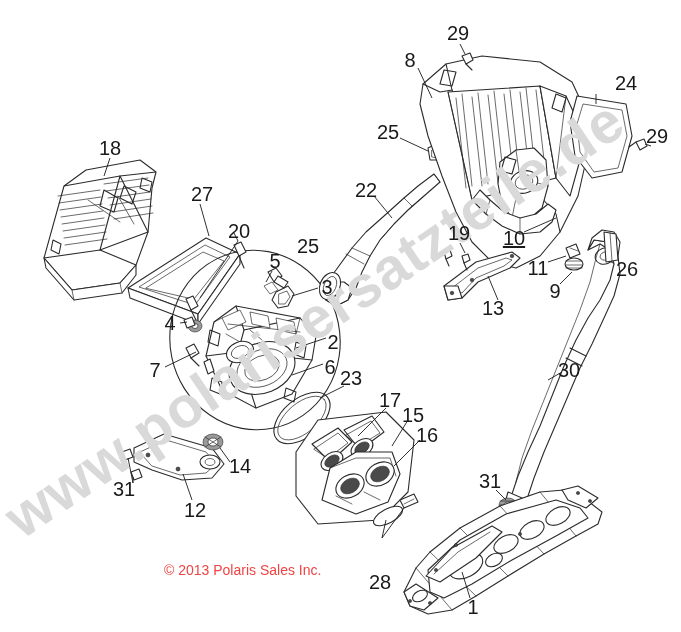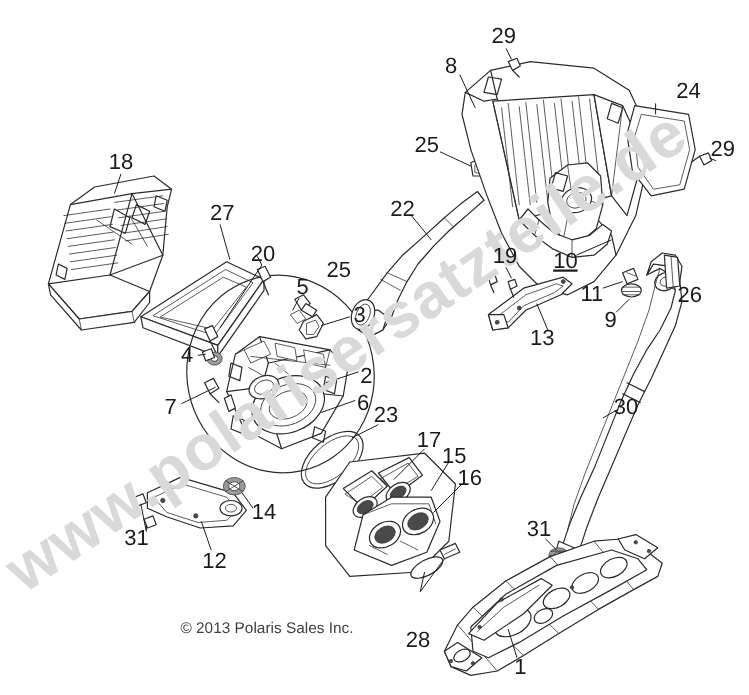--- a/index.html
+++ b/index.html
@@ -31,21 +31,21 @@
     white-space: nowrap;
     transform: translate(-50%, -50%);
     letter-spacing: 0px;
   }
   #copyright {
     position: absolute;
     left: 164px;
     top: 562px;
     font-family: "Liberation Sans", sans-serif;
     font-size: 14px;
-    color: #404040;
+    color: #ef4444;
     white-space: nowrap;
   }
   #watermark {
     position: absolute;
     left: 0;
     top: 0;
     width: 681px;
     height: 632px;
     pointer-events: none;
   }

